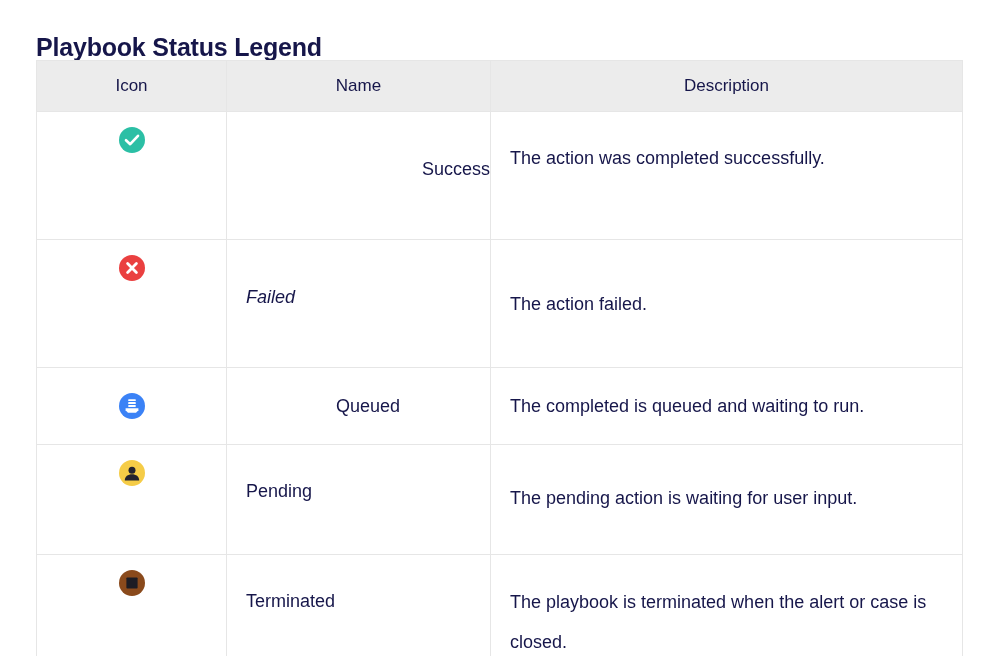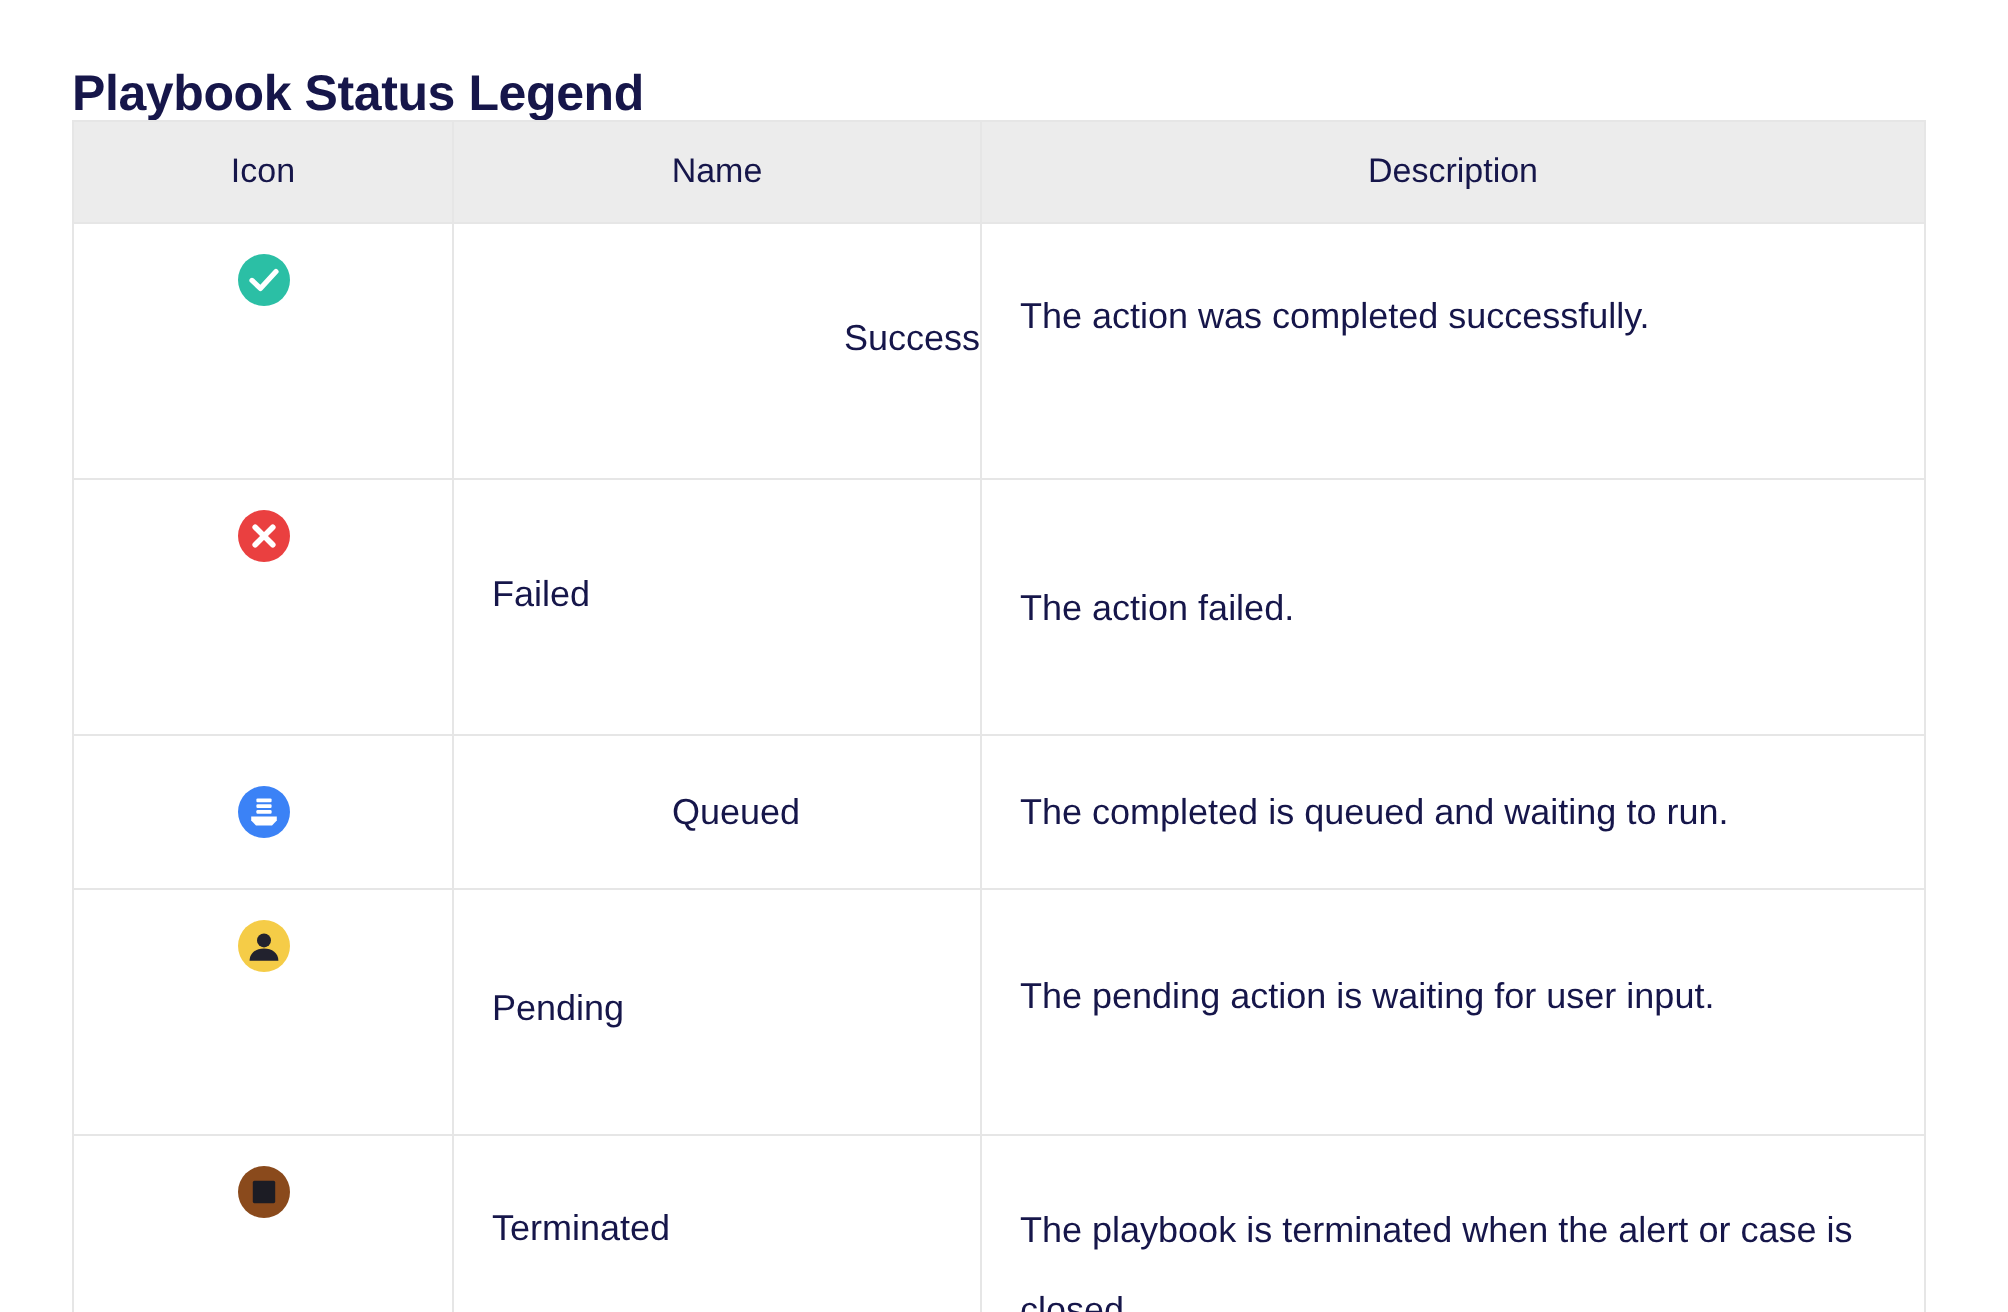--- a/index.html
+++ b/index.html
@@ -77,31 +77,31 @@
   }
 
   
   tr.row-success td { height: 83px; }
   tr.row-success td.cell-icon { vertical-align: top; padding-top: 14px; }
   tr.row-success td.cell-name { vertical-align: top; padding-top: 44px; text-align: right; }
   tr.row-success td.cell-desc { vertical-align: top; padding-top: 26px; }
 
   tr.row-failed td { height: 83px; }
   tr.row-failed td.cell-icon { vertical-align: top; padding-top: 14px; }
-  tr.row-failed td.cell-name { vertical-align: top; padding-top: 44px; }
+  tr.row-failed td.cell-name { vertical-align: top; padding-top: 44px; font-style: italic; }
   tr.row-failed td.cell-desc { vertical-align: top; padding-top: 44px; }
 
   tr.row-queued td { height: 76px; }
   tr.row-queued td.cell-icon { vertical-align: middle; }
   tr.row-queued td.cell-name { vertical-align: middle; text-align: center; }
   tr.row-queued td.cell-desc { vertical-align: middle; }
 
   tr.row-pending td { height: 76px; }
   tr.row-pending td.cell-icon { vertical-align: top; padding-top: 14px; }
-  tr.row-pending td.cell-name { vertical-align: top; padding-top: 46px; }
+  tr.row-pending td.cell-name { vertical-align: top; padding-top: 33px; }
   tr.row-pending td.cell-desc { vertical-align: top; padding-top: 33px; margin-top: 34px; }
 
   tr.row-terminated td { height: 103px; }
   tr.row-terminated td.cell-icon { vertical-align: top; padding-top: 14px; }
   tr.row-terminated td.cell-name { vertical-align: top; padding-top: 33px; }
   tr.row-terminated td.cell-desc { vertical-align: top; padding-top: 27px; }
 
   .status-icon {
     display: inline-block;
     width: 28px;

